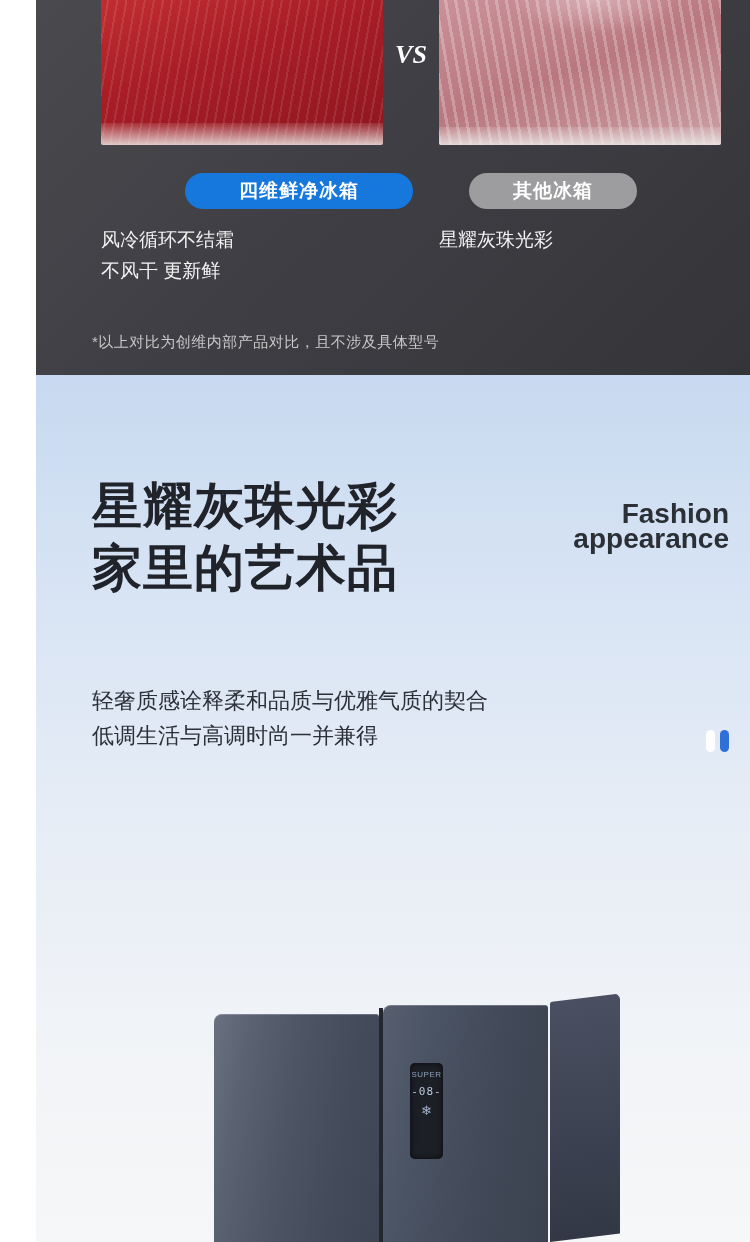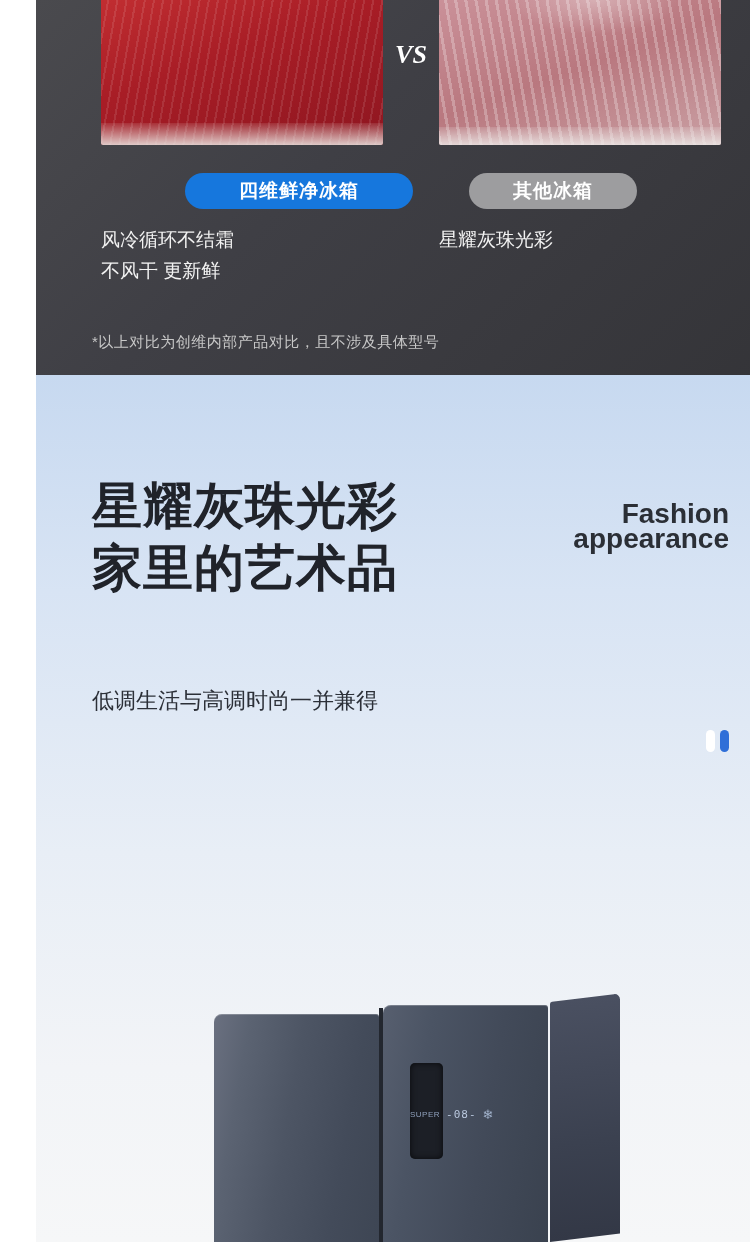--- a/index.html
+++ b/index.html
@@ -199,21 +199,21 @@
     background: #23272f;
   }
   .panel {
     position: absolute;
     left: 196px; top: 61px;
     width: 33px; height: 96px;
     background: #1c1f26;
     border-radius: 5px;
     box-shadow: inset 0 0 6px rgba(0,0,0,0.7);
     display: flex;
-    flex-direction: row;
+    flex-direction: column;
     align-items: center;
     padding-top: 7px;
     gap: 6px;
     text-align: center;
   }
   .panel-icon {
     color: #8fa0bb;
     font-size: 8px;
     line-height: 9px;
     letter-spacing: 0.5px;
@@ -267,20 +267,21 @@
       <div>星耀灰珠光彩</div>
       <div>家里的艺术品</div>
     </div>
 
     <div class="fashion">
       <div>Fashion</div>
       <div>appearance</div>
     </div>
 
     <div class="subcopy">
+      <div>轻奢质感诠释柔和品质与优雅气质的契合</div>
       <div>低调生活与高调时尚一并兼得</div>
     </div>
 
     <div class="dots">
       <span class="dot dot-light"></span>
       <span class="dot dot-blue"></span>
     </div>
 
     <div class="fridge">
       <div class="fridge-side"></div>

